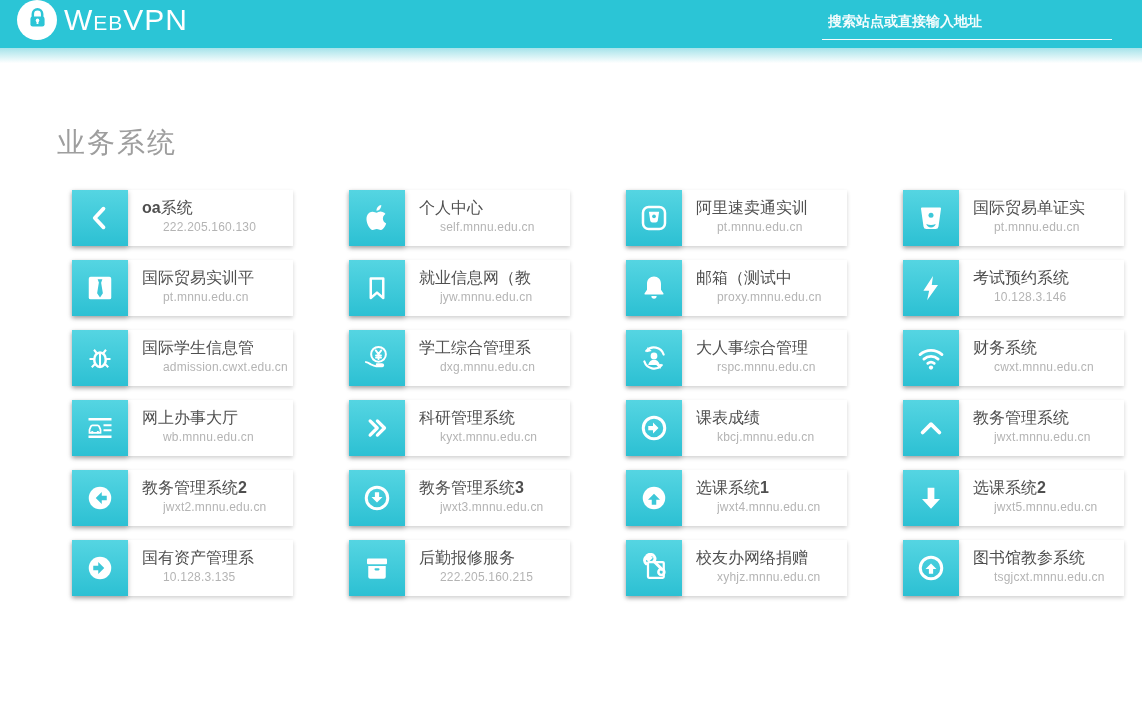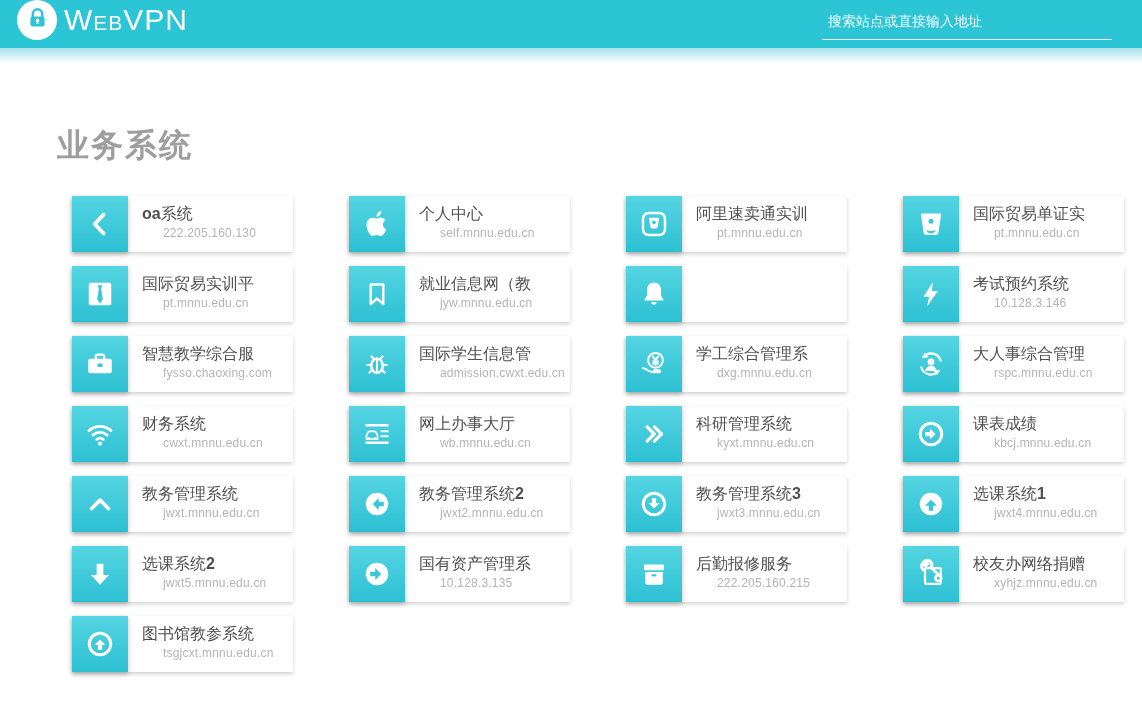--- a/index.html
+++ b/index.html
@@ -43,27 +43,28 @@
   .search-input {
     width: 100%; height: 100%;
     background: transparent;
     border: none;
     border-bottom: 1px solid rgba(255,255,255,0.95);
     outline: none;
     color: #000000;
     font-size: 14px;
     font-family: "Liberation Sans", "DejaVu Sans", sans-serif;
     padding: 0 4px 6px 6px;
+    font-weight: bold;
   }
   .search-input::placeholder { color: #ffffff; opacity: 0.95; }
   
   .section-title {
     margin: 58px 0 0 57px;
-    font-size: 32px;
-    font-weight: 700;
+    font-size: 28px;
+    font-weight: 400;
     color: #9e9e9e;
     letter-spacing: 2px;
   }
   
   .grid {
     margin: 28px 0 0 72px;
     display: grid;
     grid-template-columns: repeat(4, 221px);
     column-gap: 56px;
     row-gap: 14px;
@@ -210,47 +211,38 @@
     </span>
   </div>
 
   <div class="card">
     <span class="tile">
         <svg width="30" height="30" viewBox="0 0 24 24">
           <path fill="#fff" d="M12 2.8c-3.2 0-5.6 2.5-5.6 5.7v4.8l-1.9 2.8c-.3.5 0 1.1.6 1.1h13.8c.6 0 .9-.6.6-1.1l-1.9-2.8V8.5c0-3.2-2.4-5.7-5.6-5.7z"></path>
           <path fill="#fff" d="M9.9 18.4a2.1 2.1 0 0 0 4.2 0z"></path>
         </svg>
       </span>
+    <span class="card-text">
+      <div class="title">邮箱（测试中</div>
+      <div class="url">proxy.mnnu.edu.cn</div>
+    </span>
   </div>
 
   <div class="card">
     <span class="tile">
         <svg width="30" height="30" viewBox="0 0 24 24">
           <path fill="#fff" d="M13.6 2.3 5.9 14.1h4.6L8.9 21.8l8.7-12.3h-5z"></path>
         </svg>
       </span>
     <span class="card-text">
       <div class="title">考试预约系统</div>
       <div class="url">10.128.3.146</div>
     </span>
   </div>
 
-  <div class="card">
-    <span class="tile">
-        <svg width="30" height="30" viewBox="0 0 24 24">
-          <path fill="none" stroke="#fff" stroke-width="1.8" d="M8.6 8V6.2a1.7 1.7 0 0 1 1.7-1.7h3.4a1.7 1.7 0 0 1 1.7 1.7V8"></path>
-          <rect x="2.6" y="7.8" width="18.8" height="11.6" rx="1.6" fill="#fff"></rect>
-          <rect x="10" y="11.6" width="4" height="2.8" rx="0.7" fill="#3cc7d8"></rect>
-        </svg>
-      </span>
-    <span class="card-text">
-      <div class="title">智慧教学综合服</div>
-      <div class="url">fysso.chaoxing.com</div>
-    </span>
-  </div>
 
   <div class="card">
     <span class="tile">
         <svg width="30" height="30" viewBox="0 0 24 24">
           <ellipse cx="12" cy="13.3" rx="4.6" ry="5.8" fill="none" stroke="#fff" stroke-width="2"></ellipse>
           <path stroke="#fff" stroke-width="1.6" fill="none" d="M12 7.5v11.6 M9.3 8 7.2 5.4 M14.7 8l2.1-2.6 M7.4 12.8H3.6 M16.6 12.8h3.8 M8 16.8l-2.6 2.6 M16 16.8l2.6 2.6"></path>
         </svg>
       </span>
     <span class="card-text">
       <div class="title">国际学生信息管</div>

